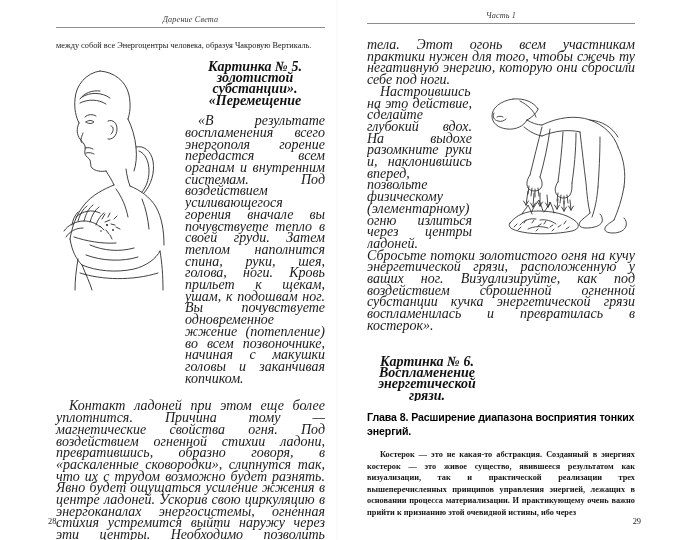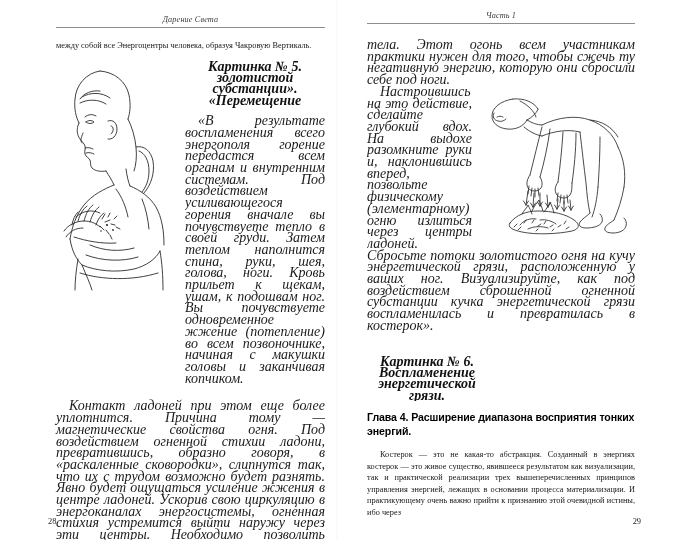--- a/index.html
+++ b/index.html
@@ -125,21 +125,21 @@
   .fig-right {
     float: right;
     width: 155px;
     height: 150px;
     margin: 1px 0 2px 8px;
   }
   .fig-right svg { display: block; width: 155px; height: 150px; }
   .cap6 { margin-top: 24px; text-align: center; }
 
   .chapter-block { clear: both; padding-top: 10px; }
-  .after-chapter { margin-top: 11px; }
+  .after-chapter { margin-top: 11px; font-weight: bold; }
 
   .gutter-shadow {
     position: absolute;
     top: 0; left: 336px;
     width: 2px; height: 540px;
     background: linear-gradient(to right, rgba(0,0,0,0.00), rgba(0,0,0,0.035), rgba(0,0,0,0.00));
     pointer-events: none;
   }
 </style>
 </head>
@@ -338,21 +338,21 @@
       </div>
 
       <div class="fig-caption cap6" style="width:120px;">
         <div>Картинка № 6.</div>
         <div>Воспламенение</div>
         <div>энергетической грязи.</div>
       </div>
     </div>
 
     <div class="chapter-block">
-      <div class="chapter-title">Глава 4. Расширение диапазона восприятия тонких энергий.</div>
+      <div class="chapter-title">Глава 8. Расширение диапазона восприятия тонких энергий.</div>
     </div>
 
     <div class="body-col after-chapter">
       <p class="indent">Костерок — это не какая-то абстракция. Созданный в энергиях костерок — это живое существо, явившееся результатом как визуализации, так и практической реализации трех вышеперечисленных принципов управления энергией, лежащих в основании процесса материализации. И практикующему очень важно прийти к признанию этой очевидной истины, ибо через</p>
     </div>
 
     <div class="folio folio-right">29</div>
   </div>
 
   <div class="gutter-shadow"></div>

